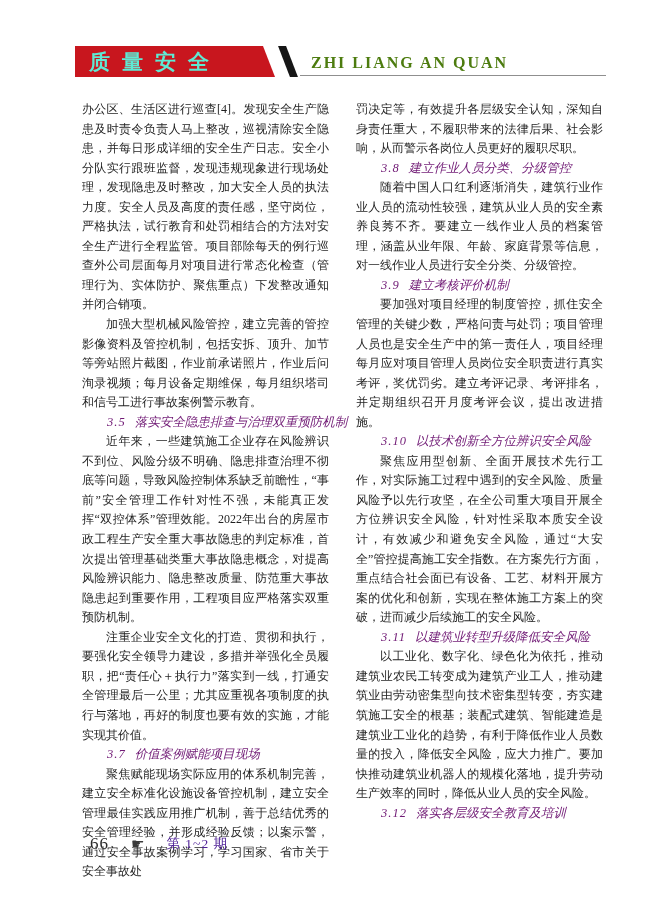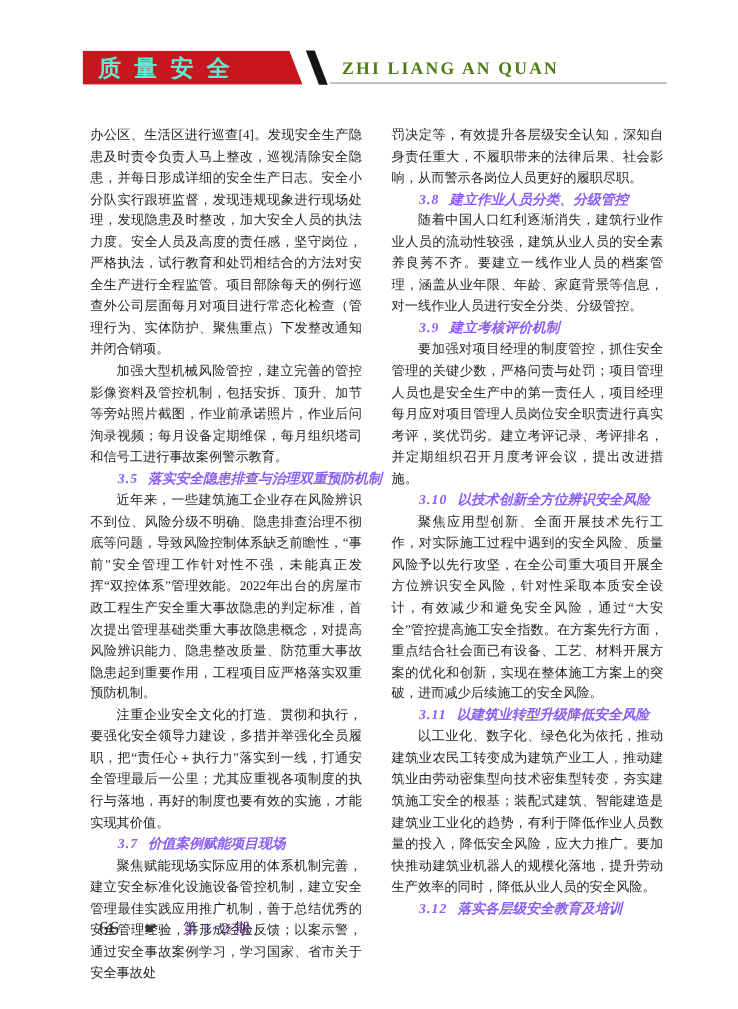--- a/index.html
+++ b/index.html
@@ -26,32 +26,32 @@
     position:absolute; left:311px; top:54px;
     font-size:16px; font-weight:bold; color:#4d7c0f; letter-spacing:2px;
     font-family:"Liberation Serif", serif; white-space:nowrap;
   }
   .header-rule {
     position:absolute; left:300px; top:75px; width:306px; height:1px;
     background:#8f8f8f;
   }
   
   .columns {
-    position:absolute; left:82px; top:113px; width:521px;
+    position:absolute; left:82px; top:100px; width:521px;
     display:flex; gap:27px;
   }
   .col { width:247px; }
   p.body {
     margin:0; font-size:12px; line-height:19.55px; text-align:justify;
     color:#1f1f1f; word-break:break-all;
   }
   p.indent { text-indent:2em; }
   p.heading {
     margin:0; font-size:12.5px; line-height:19.55px; text-indent:2em;
-    font-style:italic; color:#8b5cf6; white-space:nowrap;font-weight:bold;
+    font-style:italic; color:#701a75; white-space:nowrap;
   }
   .heading .num { margin-right:9px; letter-spacing:1px; }
   
   .footer {
     position:absolute; left:90px; top:832px; height:24px;
     display:flex; align-items:center;
   }
   .page-num {
     font-family:Liberation Serif, serif;
     font-size:17px; color:#2a2a2a; letter-spacing:1px;

